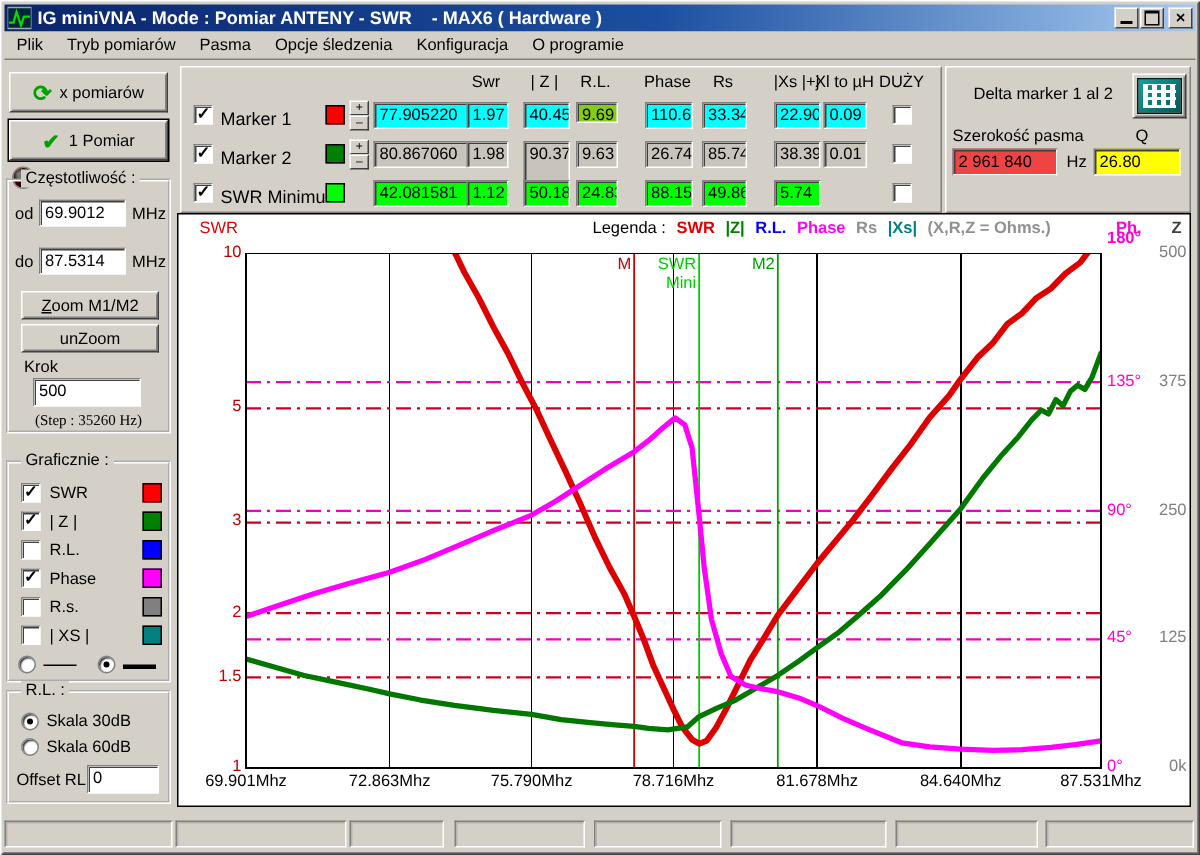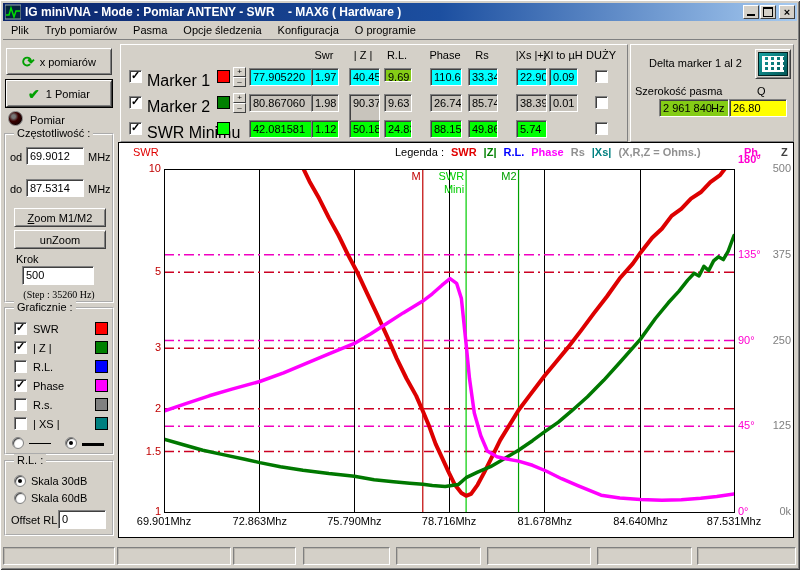--- a/index.html
+++ b/index.html
@@ -31,21 +31,21 @@
      box-shadow:inset 1px 1px 0 #404040;box-sizing:border-box;position:relative;}
   .cb .tick{position:absolute;left:1px;top:-2px;font-size:11px;font-weight:bold;color:#000;}
   .radio{width:12px;height:12px;border-radius:50%;background:#fff;border:1px solid #808080;
      box-shadow:inset 1px 1px 1px #404040;box-sizing:border-box;position:relative;}
   .radio .dot{position:absolute;left:3px;top:3px;width:4px;height:4px;border-radius:50%;background:#000;}
   .swatch{width:13px;height:13px;border:1px solid #000;box-sizing:border-box;}
   .panel3d{border:1px solid;border-color:#fff #808080 #808080 #fff;background:#D4D0C8;box-sizing:border-box;}
   .chartpanel{left:118px;top:142px;width:676px;height:396px;background:#fff;border:1px solid #000;box-sizing:border-box;}
   .statuscell{top:547px;height:18px;border:1px solid;border-color:#808080 #fff #fff #808080;
      box-shadow:inset 1px 1px 0 #b8b4ac;box-sizing:border-box;}
-  .mrow-label{font-size:16px;}
+  .mrow-label{font-size:12px;}
   .hdrcol{position:absolute;top:4px;transform:translateX(-50%);white-space:nowrap;}
   .chartlabel{position:absolute;white-space:nowrap;font-size:11px;}
   .spin{width:13px;height:20px;display:flex;flex-direction:column;}
   .spin div{flex:1;background:#D4D0C8;border:1px solid;border-color:#fff #404040 #404040 #fff;
      font-size:8px;line-height:7px;text-align:center;box-sizing:border-box;}
   .led{width:15px;height:15px;border-radius:50%;background:radial-gradient(circle at 35% 35%,#777 0 15%,#3a0000 40%,#150000 75%,#555 78%,#999 100%);
      border:1px solid #808080;box-sizing:border-box;}
   .calcicon{width:30px;height:24px;background:linear-gradient(135deg,#15a0a0,#045858);
      border:1px solid #002020;box-sizing:border-box;position:relative;}
   .calcicon .keys{position:absolute;left:3px;top:3px;right:3px;bottom:3px;
@@ -86,21 +86,21 @@
   <span style="color:#00A000;font-weight:bold;font-size:15px;margin-right:5px;">⟳</span>
   <span>x pomiarów</span>
 </div>
 <div class="abs btn default" style="left:6px;top:80px;width:106px;height:27px;">
   <span style="color:#00A000;font-weight:bold;font-size:14px;margin-right:6px;">✔</span>
   <span>1 Pomiar</span>
 </div>
 <div class="abs led" style="left:8px;top:111px;"></div>
 <div class="abs" style="left:30px;top:114px;">Pomiar</div>
 
-<div class="abs group" style="left:4px;top:133px;width:110px;height:170px;">
+<div class="abs group" style="left:4px;top:119px;width:110px;height:170px;">
   <span class="grouptitle">Częstotliwość :</span>
   <div class="abs" style="left:4px;top:16px;">od</div>
   <div class="abs field" style="left:20px;top:12px;width:58px;height:18px;background:#fff;">69.9012</div>
   <div class="abs" style="left:82px;top:16px;">MHz</div>
   <div class="abs" style="left:4px;top:48px;">do</div>
   <div class="abs field" style="left:20px;top:44px;width:58px;height:18px;background:#fff;">87.5314</div>
   <div class="abs" style="left:82px;top:48px;">MHz</div>
   <div class="abs btn" style="left:8px;top:73px;width:92px;height:19px;" id="zoomBtn"><u>Z</u>oom M1/M2</div>
   <div class="abs btn" style="left:8px;top:95px;width:92px;height:19px;">unZoom</div>
   <div class="abs" style="left:10px;top:118px;">Krok</div>
@@ -254,21 +254,21 @@
 
 <div class="abs panel3d" style="left:630px;top:44px;width:164px;height:98px;">
   <div class="abs" style="left:18px;top:12px;">Delta marker 1 al 2</div>
   <div class="abs btn" style="left:124px;top:4px;width:36px;height:30px;">
     <div class="calcicon">
         <div class="keys"></div>
       </div>
   </div>
   <div class="abs" style="left:4px;top:40px;">Szerokość pasma</div>
   <div class="abs" style="left:126px;top:40px;">Q</div>
-  <div class="abs field" style="left:4px;top:54px;width:70px;height:18px;background:#84cc16;margin-left:24px;">2 961 840</div>
+  <div class="abs field" style="left:4px;top:54px;width:70px;height:18px;background:#ef4444;">2 961 840</div>
   <div class="abs" style="left:80px;top:57px;">Hz</div>
   <div class="abs field" style="left:98px;top:54px;width:58px;height:18px;background:#FFFF00;">26.80</div>
 </div>
 
 <div class="abs chartpanel" id="chartPanel">
     <svg width="674" height="394" viewBox="0 0 674 394" style="position:absolute;left:0;top:0;">
       <defs>
         <clipPath id="pc">
           <rect x="45" y="26" width="570" height="343"></rect>
         </clipPath>

